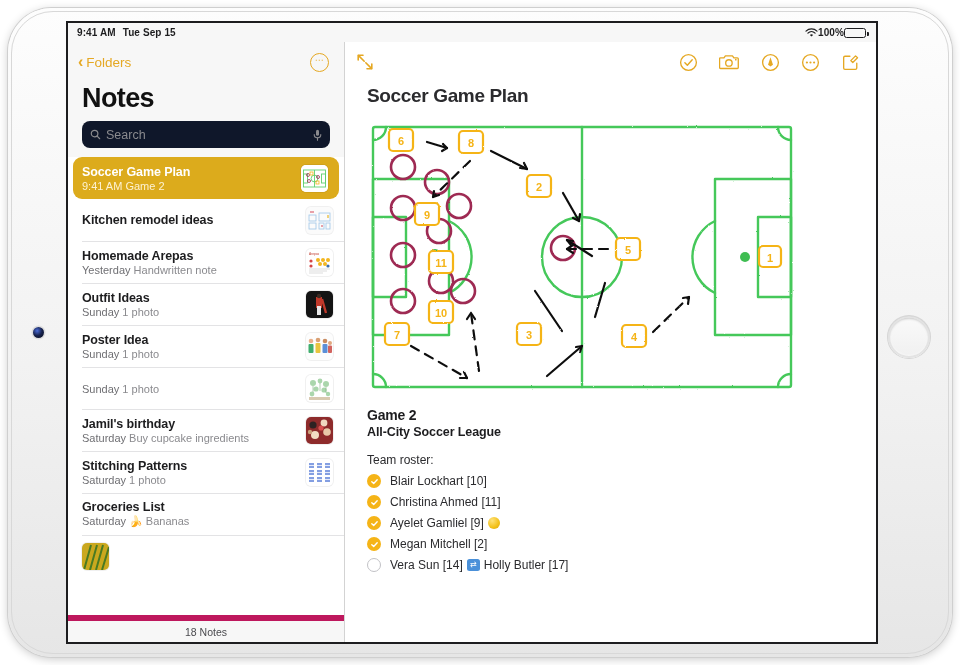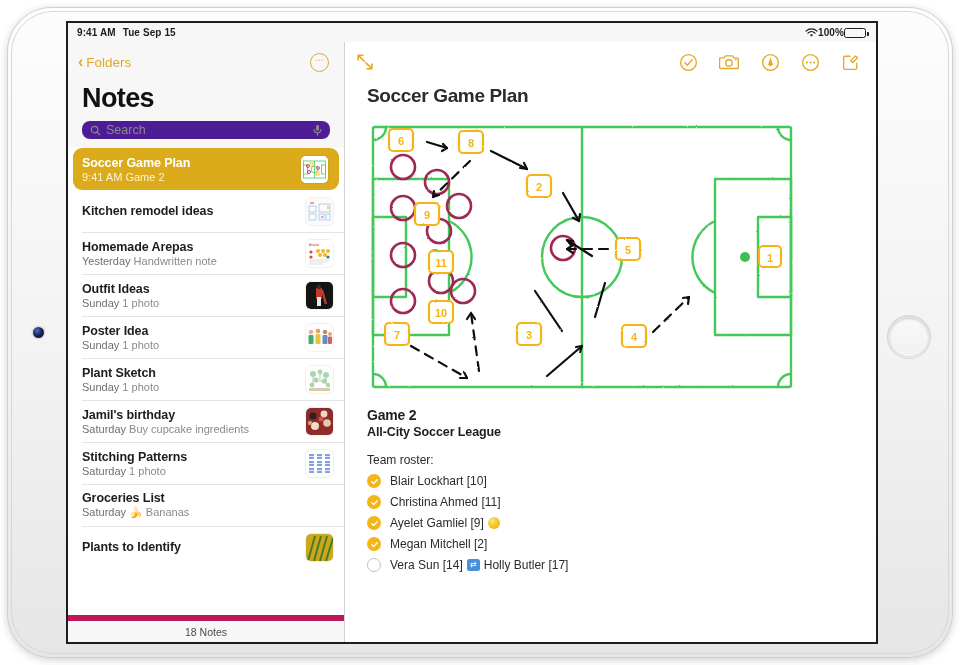--- a/index.html
+++ b/index.html
@@ -87,21 +87,21 @@
     display:flex; align-items:center; justify-content:center;
     color:#e5a823; font-size:9px; line-height:1; letter-spacing:.4px;
     padding-bottom:4px; cursor:pointer;
   }
   .sb-title {
     font-size: 27px; font-weight: bold; color:#111; letter-spacing:-.6px;
     padding: 1px 0 7px 14px;
   }
   .search-wrap { padding: 0 14px 9px 14px; }
   .search-box {
-    height: 18px; background:#4c1d95; border-radius:8px;
+    height: 27px; background:#0f172a; border-radius:8px;
     display:flex; align-items:center; padding: 0 8px; gap:5px;
   }
   .search-ph { flex:1; color:#8a8a8e; font-size:12.5px; }
   .mic { color:#8a8a8e; }
 
   .notes-list { flex:1; overflow:hidden; background:#fff; }
   .note-row {
     display:flex; align-items:center; gap:8px;
     padding: 7px 11px 7px 14px; position:relative; cursor:pointer;
     background:#fff; min-height: 42px;
@@ -334,21 +334,20 @@
                     <circle cx="19" cy="8" r="2.3" fill="#c98b60"></circle>
                     <rect x="16.5" y="11" width="5" height="9" fill="#5b8fd8" rx="1"></rect>
                     <circle cx="24" cy="10" r="2" fill="#e0a77f"></circle>
                     <rect x="22" y="12.5" width="4" height="7.5" fill="#d2635f" rx="1"></rect>
                   </g>
                 </svg>
               </div>
             </div>
             <div class="note-row">
               <div class="nr-text">
-                <div class="nr-title">Plant Sketch</div>
                 <div class="nr-sub"><span class="date">Sunday</span><span>  1 photo</span></div>
               </div>
               <div class="thumb">
                 <svg viewBox="0 0 27 27">
                   <rect width="27" height="27" fill="#fff"></rect>
                   <g fill="#9ccf9e" opacity=".85">
                     <circle cx="7" cy="8" r="3"></circle>
                     <circle cx="14" cy="6" r="2.4"></circle>
                     <circle cx="20" cy="9" r="3"></circle>
                     <circle cx="10" cy="14" r="2.6"></circle>
@@ -407,23 +406,20 @@
                 </svg>
               </div>
             </div>
             <div class="note-row">
               <div class="nr-text">
                 <div class="nr-title">Groceries List</div>
                 <div class="nr-sub"><span class="date">Saturday</span><span>  🍌 Bananas</span></div>
               </div>
             </div>
             <div class="note-row">
-              <div class="nr-text">
-                <div class="nr-title">Plants to Identify</div>
-              </div>
               <div class="thumb">
                 <svg viewBox="0 0 27 27">
                   <rect width="27" height="27" fill="#caa81e"></rect>
                   <g stroke="#4a7a22" stroke-width="2">
                     <path d="M2 27 L9 2M8 27 L15 2M14 27 L21 2M20 27 L27 4"></path>
                   </g>
                 </svg>
               </div>
             </div>
           </div>

